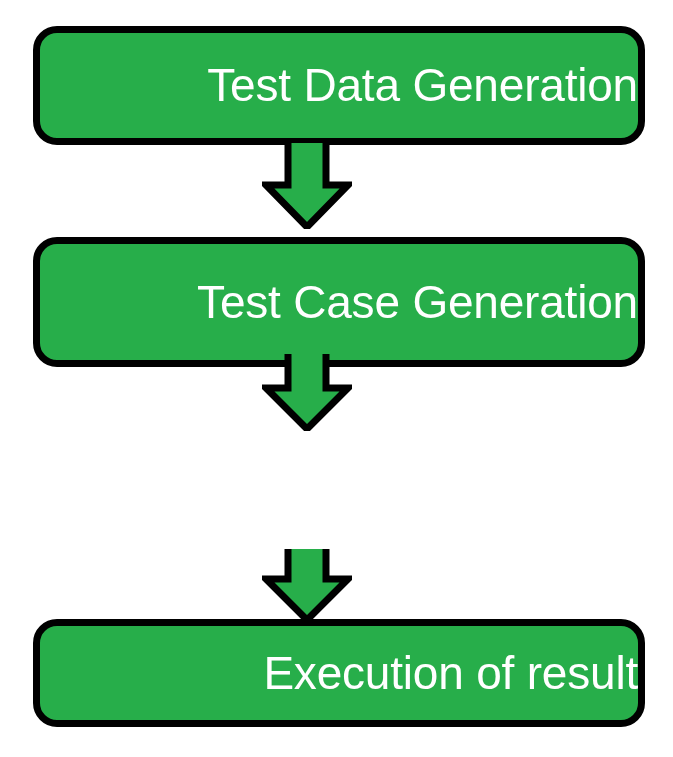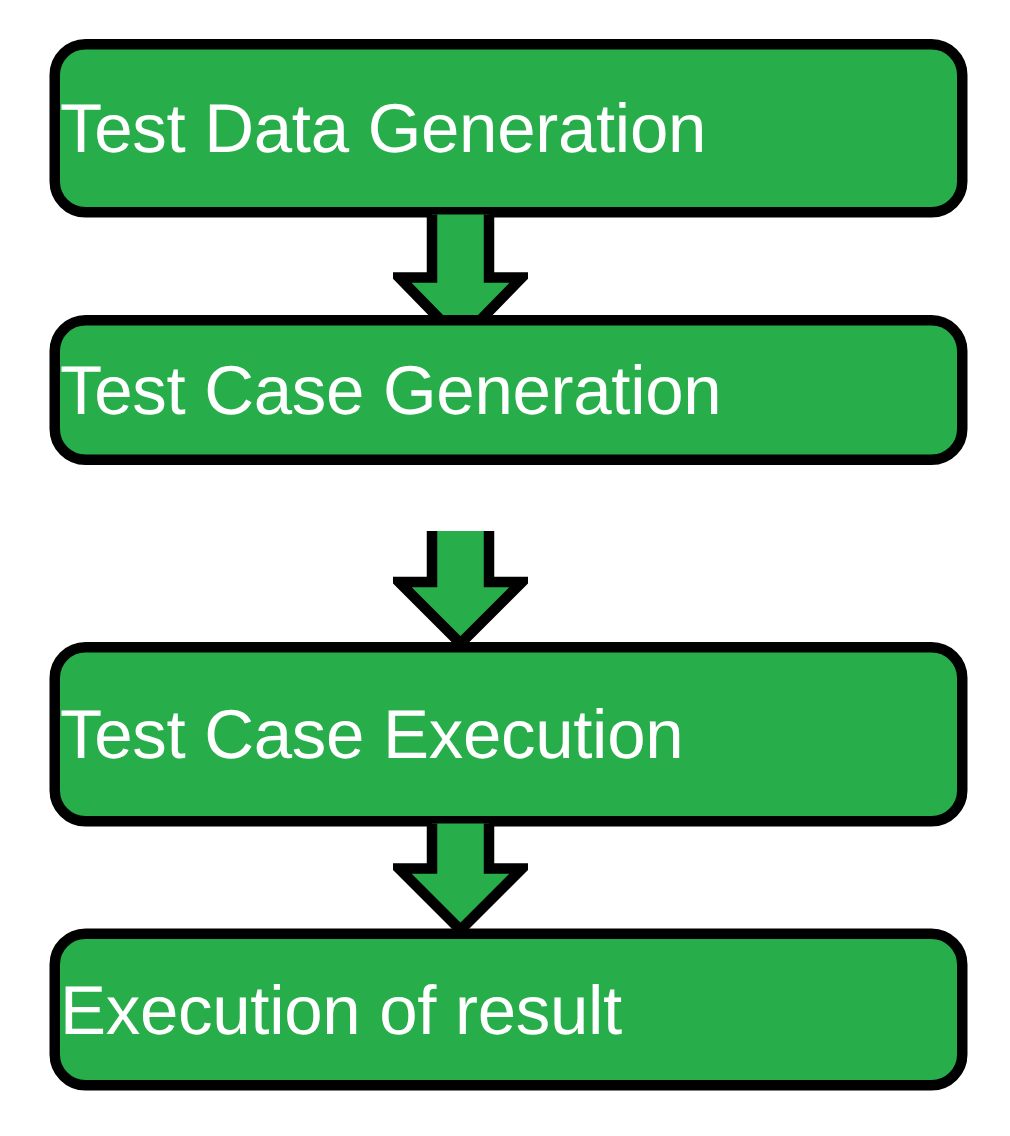--- a/index.html
+++ b/index.html
@@ -18,21 +18,21 @@
     overflow: hidden;
   }
   .flow-node {
     position: absolute;
     box-sizing: border-box;
     background: #27AE4A;
     border: 7px solid #000000;
     border-radius: 24px;
     display: flex;
     align-items: center;
-    justify-content: flex-start;
+    justify-content: flex-end;
   }
   .flow-node-label {
     color: #ffffff;
     font-family: "Liberation Sans", sans-serif;
     font-weight: 400;
     font-size: 46px;
     line-height: 1.05;
     letter-spacing: -0.2px;
     white-space: nowrap;
     text-align: center;
@@ -54,33 +54,30 @@
   <div class="flow-node" id="node-1" style="left: 33px; top: 26px; width: 612px; height: 119px;">
     <span class="flow-node-label">Test Data Generation</span>
   </div>
 
   <div class="flow-arrow" id="arrow-1" style="left: 262px; top: 143px; width: 90px; height: 86px;">
     <svg viewBox="0 0 90 86" preserveAspectRatio="none">
       <polygon points="26,-4 64,-4 64,42 86,42 45,84 4,42 26,42" fill="#27AE4A" stroke="#000000" stroke-width="7" stroke-linejoin="miter"></polygon>
     </svg>
   </div>
 
-  <div class="flow-node" id="node-2" style="left: 33px; top: 210px; width: 612px; height: 100px;">
+  <div class="flow-node" id="node-2" style="left: 33px; top: 237px; width: 612px; height: 130px;">
     <span class="flow-node-label">Test Case Generation</span>
   </div>
 
   <div class="flow-arrow" id="arrow-2" style="left: 262px; top: 354px; width: 90px; height: 77px;">
     <svg viewBox="0 0 90 77" preserveAspectRatio="none">
       <polygon points="26,-4 64,-4 64,34 86,34 45,75 4,34 26,34" fill="#27AE4A" stroke="#000000" stroke-width="7" stroke-linejoin="miter"></polygon>
     </svg>
   </div>
 
-  <div class="flow-node" id="node-3" style="left: 33px; top: 428px; width: 612px; height: 123px;">
-    <span class="flow-node-label">Test Case Execution</span>
-  </div>
 
   <div class="flow-arrow" id="arrow-3" style="left: 262px; top: 549px; width: 90px; height: 73px;">
     <svg viewBox="0 0 90 73" preserveAspectRatio="none">
       <polygon points="26,-4 64,-4 64,30 86,30 45,71 4,30 26,30" fill="#27AE4A" stroke="#000000" stroke-width="7" stroke-linejoin="miter"></polygon>
     </svg>
   </div>
 
   <div class="flow-node" id="node-4" style="left: 33px; top: 619px; width: 612px; height: 108px;">
     <span class="flow-node-label">Execution of result</span>
   </div>

